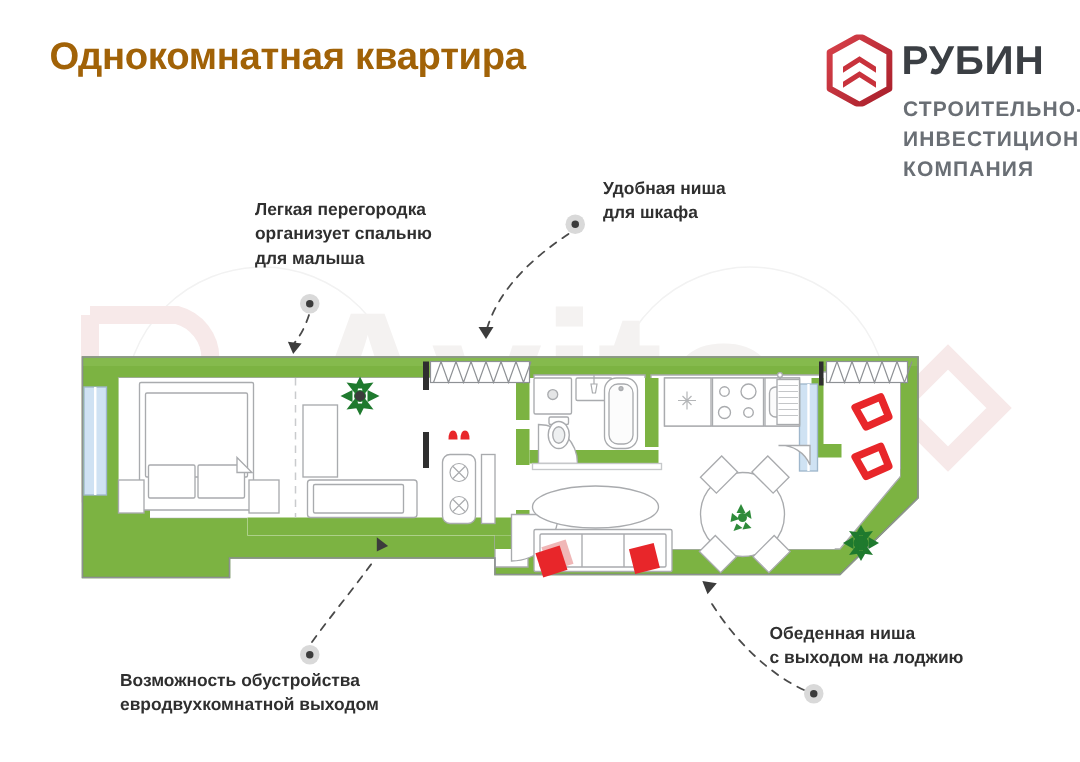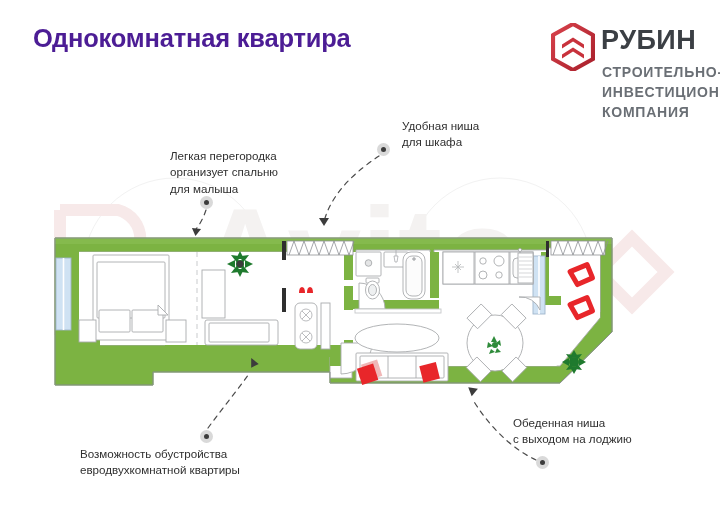--- a/index.html
+++ b/index.html
@@ -16,21 +16,21 @@
     width: 720px; height: 508px;
     background: #ffffff;
   }
 
   
   #header-title {
     position: absolute;
     left: 33px; top: 24px;
     font-size: 25.5px;
     font-weight: 700;
-    color: #4c1d95;
+    color: #a16207;
     letter-spacing: -0.2px;
     white-space: nowrap;
   }
 
   #logo-block {
     position: absolute;
     left: 551px; top: 22px;
     width: 160px; height: 78px;
   }
   #logo-mark {
@@ -68,22 +68,23 @@
     opacity: 1;
   }
 
   
   .annot {
     position: absolute;
     font-size: 11.6px;
     color: #2f2f2f;
     line-height: 1.42;
     white-space: pre-line;
-  }
-  #annot-partition { left: 170px; top: 148px; }
+    font-weight: bold;
+  }
+  #annot-partition { left: 170px; top: 132px; }
   #annot-niche     { left: 402px; top: 118px; }
   #annot-euro2     { left: 80px;  top: 446px; }
   #annot-dining    { left: 513px; top: 415px; }
 
   
   .dot {
     position: absolute;
     width: 13px; height: 13px;
     border-radius: 50%;
     background: #d9d9d9;
@@ -435,20 +436,20 @@
   <div class="annot" id="annot-partition">Легкая перегородка
 организует спальню
 для малыша</div>
   <div class="dot" style="left:200px; top:196px;"></div>
 
   <div class="annot" id="annot-niche">Удобная ниша
 для шкафа</div>
   <div class="dot" style="left:377px; top:143px;"></div>
 
   <div class="annot" id="annot-euro2">Возможность обустройства
-евродвухкомнатной квартиры</div>
+евродвухкомнатной выходом</div>
   <div class="dot" style="left:200px; top:430px;"></div>
 
   <div class="annot" id="annot-dining">Обеденная ниша
 с выходом на лоджию</div>
   <div class="dot" style="left:536px; top:456px;"></div>
 
 </div>
 
 </body></html>

